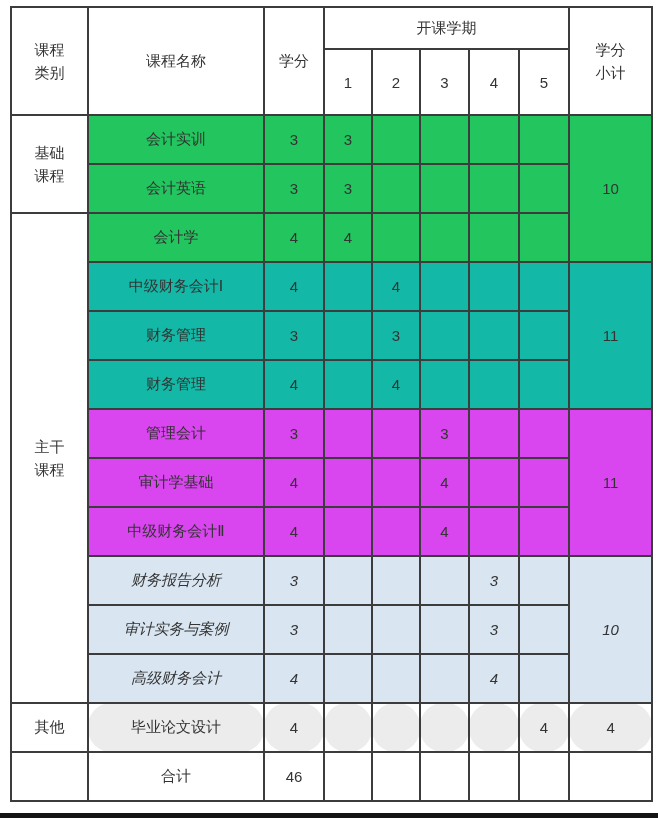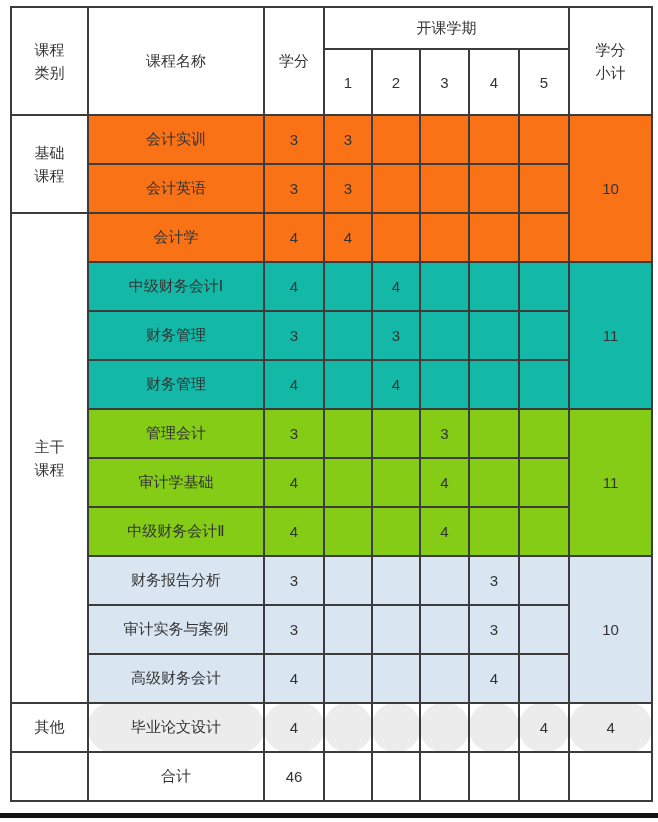--- a/index.html
+++ b/index.html
@@ -26,24 +26,24 @@
     vertical-align: middle;
     font-weight: normal;
     font-size: 15px;
     padding: 0;
     overflow: hidden;
   }
   tr.hr1 { height: 42px; }
   tr.hr2 { height: 66px; }
   tbody tr { height: 49px; }
   .wrap { white-space: pre-line; line-height: 1.55; border-radius: 14px; }
-  .c-yellow { background: #f97316; }
+  .c-yellow { background: #22c55e; }
   .c-green  { background: #14b8a6; }
-  .c-pink   { background: #84cc16; margin-left: 36px; }
-  .c-blue   { background: #d9e6f2; }
+  .c-pink   { background: #d946ef; margin-left: 36px; }
+  .c-blue   { background: #d9e6f2; font-style: italic; }
   .c-gray   { background: #ececec; border-radius: 23px; }
   .bottom-rule {
     position: absolute;
     left: 0;
     top: 813px;
     width: 658px;
     height: 5px;
     background: #141414;
   }
 </style>

